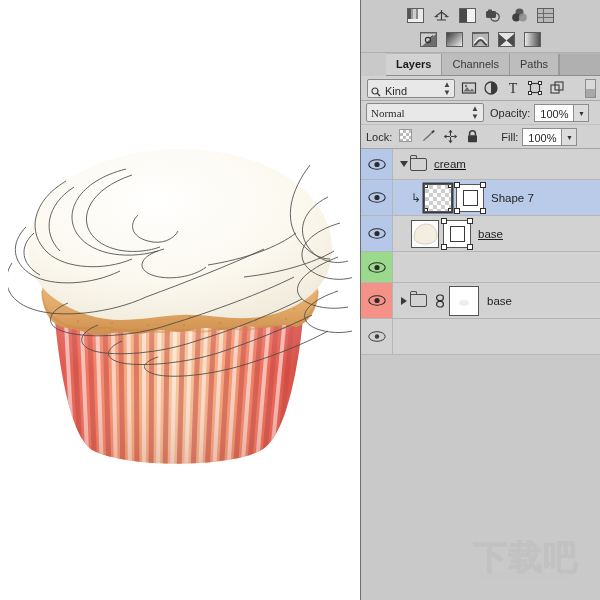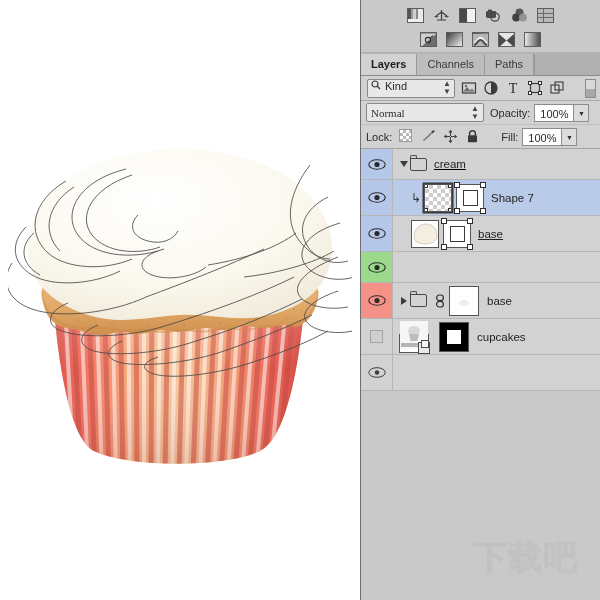--- a/index.html
+++ b/index.html
@@ -49,35 +49,35 @@
       linear-gradient(to right,transparent 32%,#6a6a6a 32% 37%,transparent 37% 64%,#6a6a6a 64% 69%,transparent 69%),
       linear-gradient(to bottom,transparent 30%,#6a6a6a 30% 36%,transparent 36% 63%,#6a6a6a 63% 69%,transparent 69%),
       #b9b9b9;}
   .ico-bc{background:#9a9a9a;}
   .ico-curves{background:linear-gradient(135deg,#3e3e3e,#ededed);}
   .ico-select{background:linear-gradient(160deg,#555,#e5e5e5);}
   .ico-invert{background:#e4e4e4;}
   .ico-gradmap{background:linear-gradient(to right,#e8e8e8,#4e4e4e);}
 
   
-  .tabs{display:flex;height:22px;background:#b8b8b8;border-bottom:1px solid #8d8d8d;align-items:flex-end;}
+  .tabs{display:flex;height:22px;background:#b8b8b8;border-bottom:1px solid #8d8d8d;align-items:flex-end;margin-left:25px;}
   .tab{
     height:21px;line-height:21px;padding:0 10px;font-size:11px;color:#3a3a3a;
     background:#bdbdbd;border-right:1px solid #9a9a9a;cursor:pointer;box-sizing:border-box;
   }
   .tab.active{background:#d2d2d2;color:#1c1c1c;font-weight:bold;}
   .tabs-filler{flex:1;background:#b0b0b0;height:21px;border-left:1px solid #9a9a9a;}
 
   
   .filter-row{
     display:flex;align-items:center;height:25px;gap:6px;padding:2px 4px 2px 6px;
     background:#d2d2d2;border-bottom:1px solid #a9a9a9;box-sizing:border-box;
   }
   .kind-select{
-    display:flex;align-items:flex-start;gap:4px;height:19px;width:88px;
+    display:flex;align-items:flex-end;gap:4px;height:19px;width:88px;
     background:#e8e8e8;border:1px solid #898989;border-radius:2px;
     padding:0 3px;box-sizing:border-box;font-size:11px;color:#2a2a2a;cursor:pointer;
   }
   .kind-label{flex:1;}
   .stepper{font-size:8px;line-height:8px;color:#444;display:flex;flex-direction:column;}
   .f-ico{width:16px;height:16px;position:relative;cursor:pointer;}
   .toggle-sw{
     width:11px;height:19px;border:1px solid #8c8c8c;background:linear-gradient(to bottom,#d9d9d9 50%,#a8a8a8 50%);
     margin-left:auto;cursor:pointer;box-sizing:border-box;
   }
@@ -612,42 +612,20 @@
           <span class="thumb" style="width:30px;height:30px;flex:0 0 30px;margin-right:8px">
             <svg width="28" height="28" viewBox="0 0 28 28">
               <rect width="28" height="28" fill="#ffffff"></rect>
               <ellipse cx="14" cy="16" rx="5" ry="3" fill="#eeeeee"></ellipse>
             </svg>
           </span>
           <span class="layer-name">base</span>
         </div>
       </div>
 
-      <div class="layer-row">
-        <div class="eye-cell">
-          <span class="hidden-eye-box"></span>
-        </div>
-        <div class="row-body">
-          <span class="so-wrap">
-            <span class="thumb" style="width:30px;height:30px;flex:0 0 30px;margin-right:0">
-              <svg width="28" height="28" viewBox="0 0 28 28">
-                <rect width="28" height="28" fill="#f6f6f6"></rect>
-                <ellipse cx="14" cy="10" rx="6" ry="5" fill="#d8d8d8"></ellipse>
-                <path d="M9 13 h10 l-1.6 7 h-6.8 Z" fill="#bdbdbd"></path>
-                <rect x="1" y="22" width="26" height="4" fill="#b5b5b5"></rect>
-              </svg>
-            </span>
-            <span class="so-badge"></span>
-          </span>
-          <span class="mask-bw" style="margin-left:6px">
-              <i></i>
-            </span>
-          <span class="layer-name">cupcakes</span>
-        </div>
-      </div>
 
       <div class="layer-row">
         <div class="eye-cell">
           <span class="eye">
             <svg width="18" height="11" viewBox="0 0 18 11">
                 <ellipse cx="9" cy="5.5" rx="8.2" ry="4.8" fill="none" stroke="#3e3e3e" stroke-width="1"></ellipse>
                 <circle cx="9" cy="5.5" r="2.2" fill="#3e3e3e"></circle>
               </svg>
           </span>
         </div>

